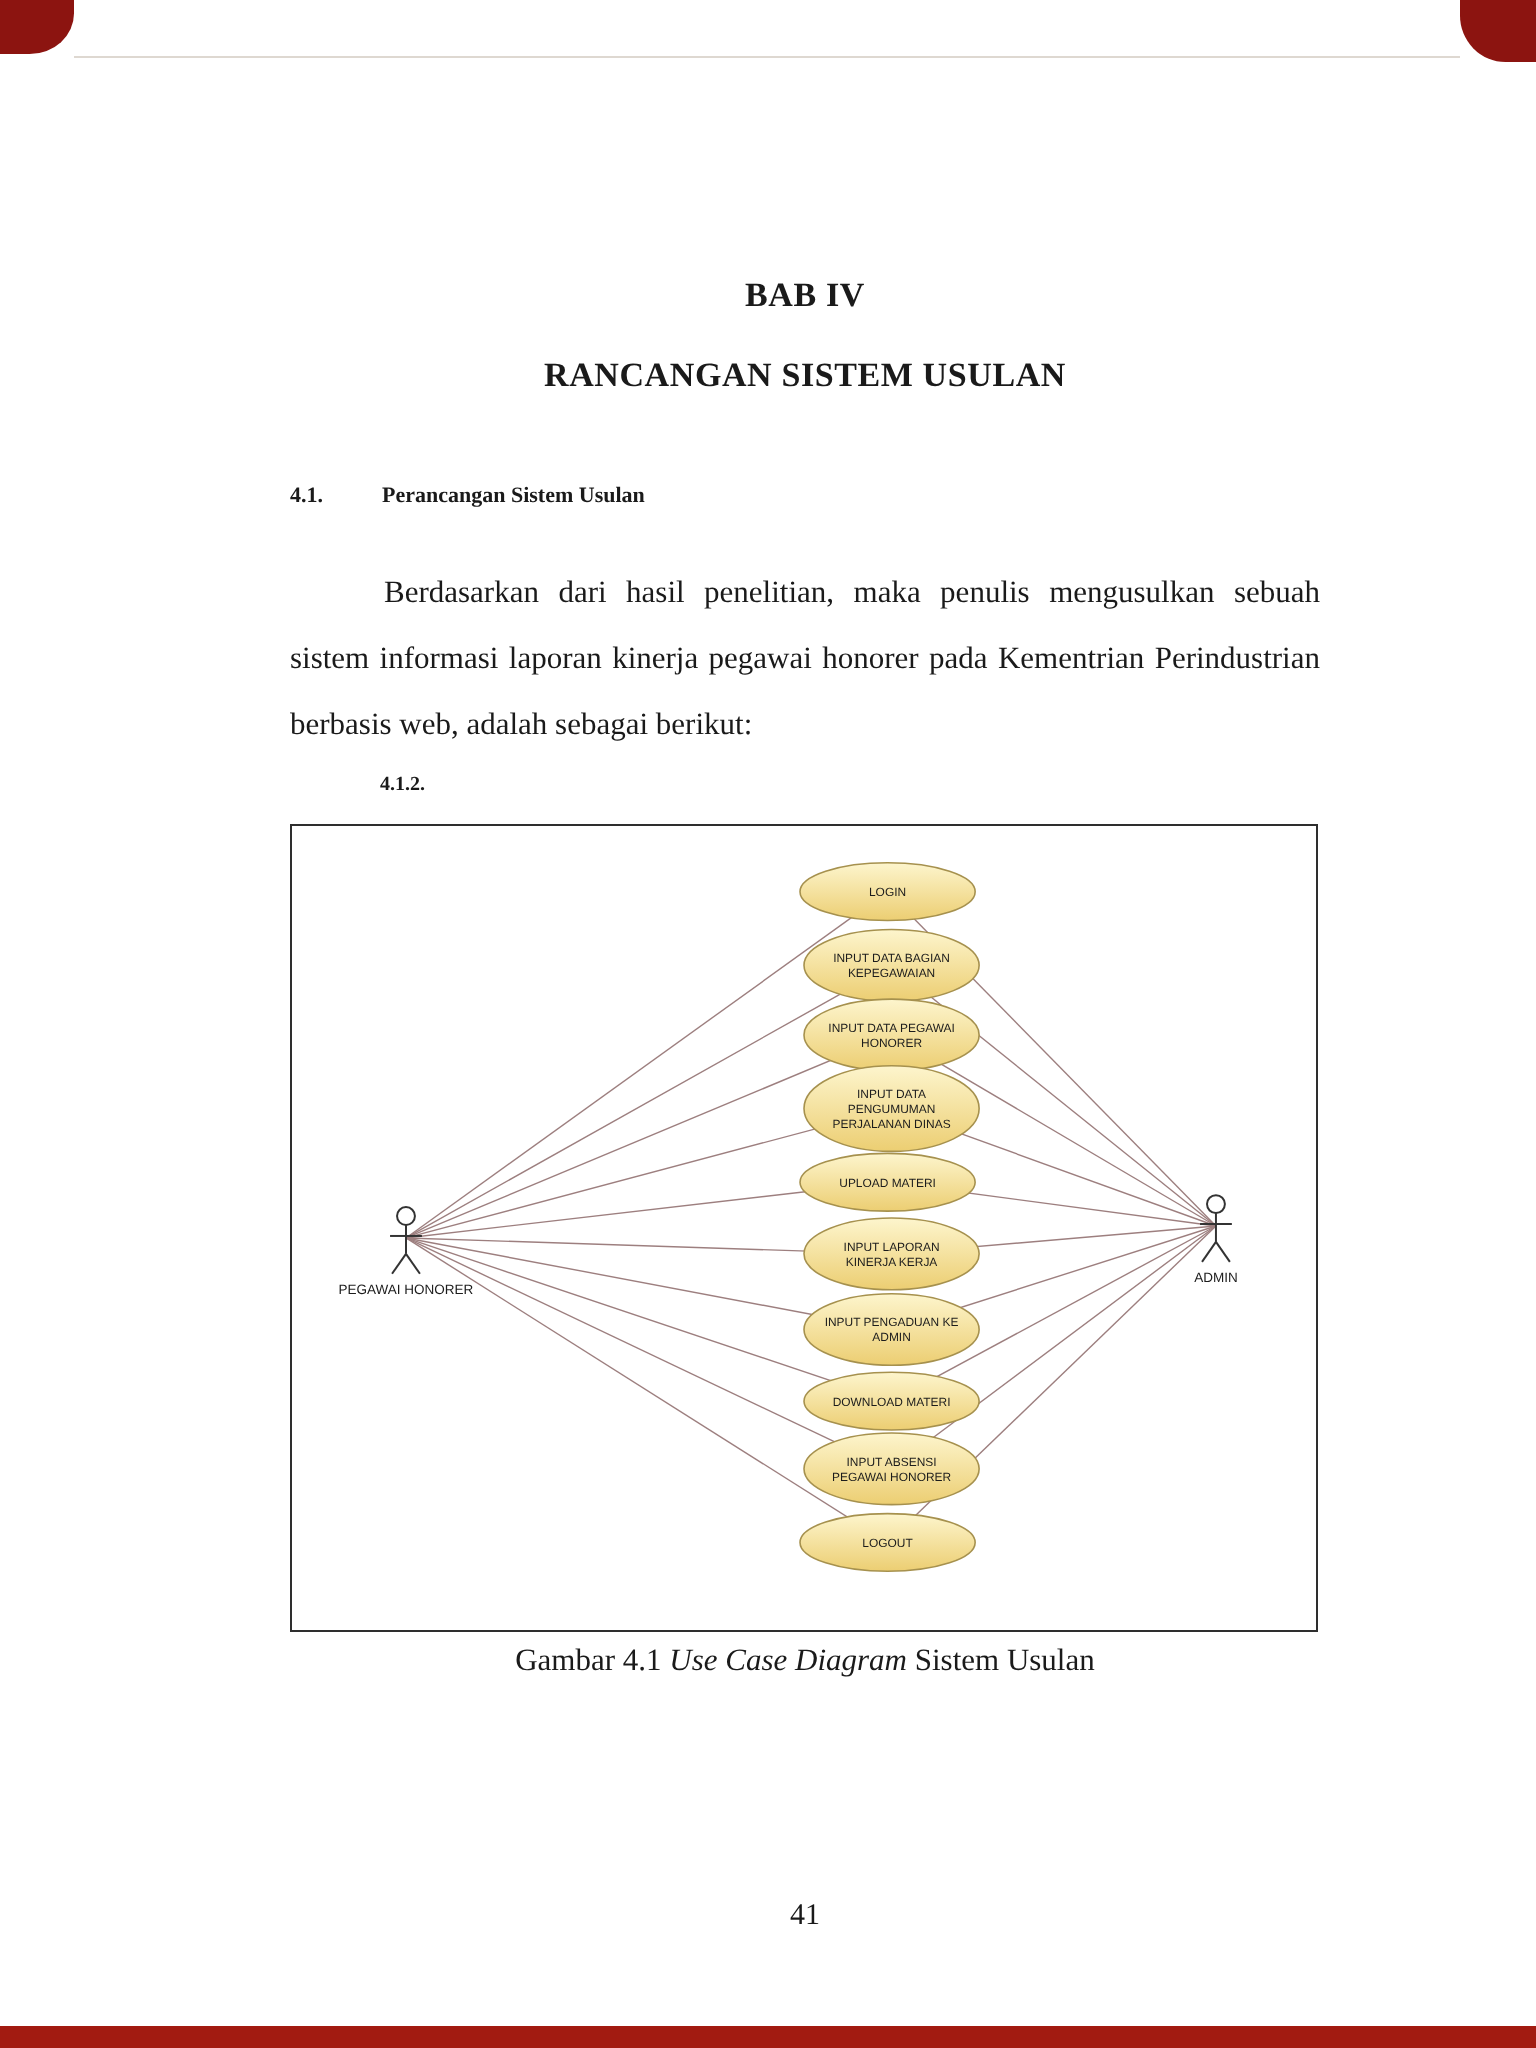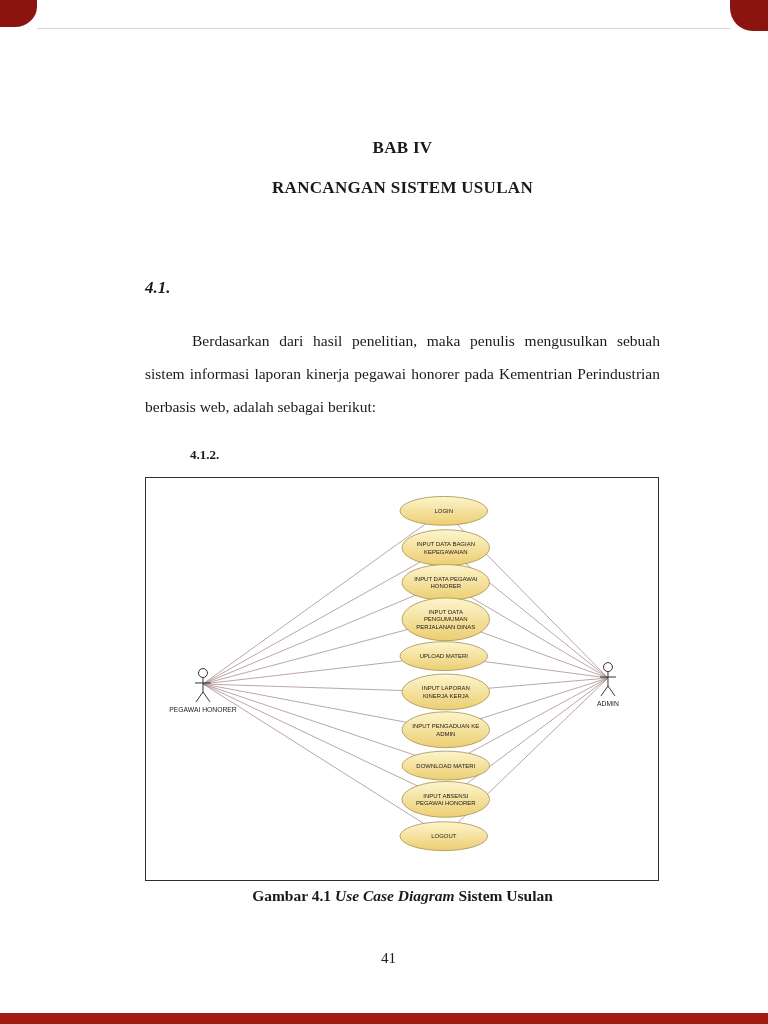--- a/index.html
+++ b/index.html
@@ -11,49 +11,50 @@
   }
   .scan-mark { position:absolute; }
   .mark-tl { left:0; top:0; width:37px; height:27px; border-bottom-right-radius:60% 75%; }
   .mark-tr { right:0; top:0; width:38px; height:31px; border-bottom-left-radius:60% 75%; }
   .mark-bottom { left:0; bottom:0; width:768px; height:11px; }
   .edge-line-top { position:absolute; left:37px; top:28px; width:693px; height:1px; background:#ded8d1; }
   .content { position:absolute; left:145px; top:0; width:515px; }
   .h-center { text-align:center; font-weight:bold; font-size:17px; letter-spacing:0.3px; }
   .chapter { margin-top:138px; }
   .chapter-title { margin-top:20px; }
-  .sec-head { margin-top:80px; font-weight:bold; font-size:17px; display:flex;font-style:italic; }
+  .sec-head { margin-top:44px; font-weight:bold; font-size:11px; display:flex; }
   .sec-num { width:46px; flex:0 0 auto; }
   .para { margin-top:26px; font-size:15.5px; line-height:2.14; text-align:justify; text-indent:47px; }
-  .subsec-head { margin-top:24px; margin-left:45px; font-weight:bold; font-size:13px; display:flex; }
+  .subsec-head { margin-top:8px; margin-left:45px; font-weight:bold; font-size:10px; display:flex; }
   .subsec-num { width:50px; flex:0 0 auto; }
   .figure-box { margin-top:14px; width:514px; height:404px; border:1px solid #2e2e2e; background:#ffffff; }
   .figure-box svg { display:block; width:100%; height:100%; }
-  .caption { margin-top:6px; text-align:center; font-weight:bold; font-size:15.5px; }
+  .caption { margin-top:6px; text-align:center; font-weight:normal; font-size:15.5px; }
   .caption .it { font-style:italic; }
-  .page-num { position:absolute; left:131px; top:950px; width:515px; text-align:center; font-size:15px; }
+  .page-num { position:absolute; left:145px; top:950px; width:515px; text-align:center; font-size:15px; }
   svg text { font-family:"Liberation Sans", sans-serif; }
 </style>
 </head>
 <body>
 
 <div class="page">
 
   <div class="scan-mark mark-tl" style="background: rgb(140, 20, 16);"></div>
   <div class="scan-mark mark-tr" style="background: rgb(140, 20, 16);"></div>
   <div class="scan-mark mark-bottom" style="background: rgb(162, 27, 17);"></div>
   <div class="edge-line-top"></div>
 
   <div class="content">
 
     <div class="h-center chapter">BAB IV</div>
     <div class="h-center chapter-title">RANCANGAN SISTEM USULAN</div>
 
     <div class="sec-head">
       <span class="sec-num">4.1.</span>
+      <span>Perancangan Sistem Usulan</span>
     </div>
 
     <div class="para">Berdasarkan dari hasil penelitian, maka penulis mengusulkan sebuah sistem informasi laporan kinerja pegawai honorer pada Kementrian Perindustrian berbasis web, adalah sebagai berikut:</div>
 
     <div class="subsec-head">
       <span class="subsec-num">4.1.2.</span>
     </div>
 
     <div class="figure-box">
       <svg viewBox="0 0 514 404" id="ucd">

